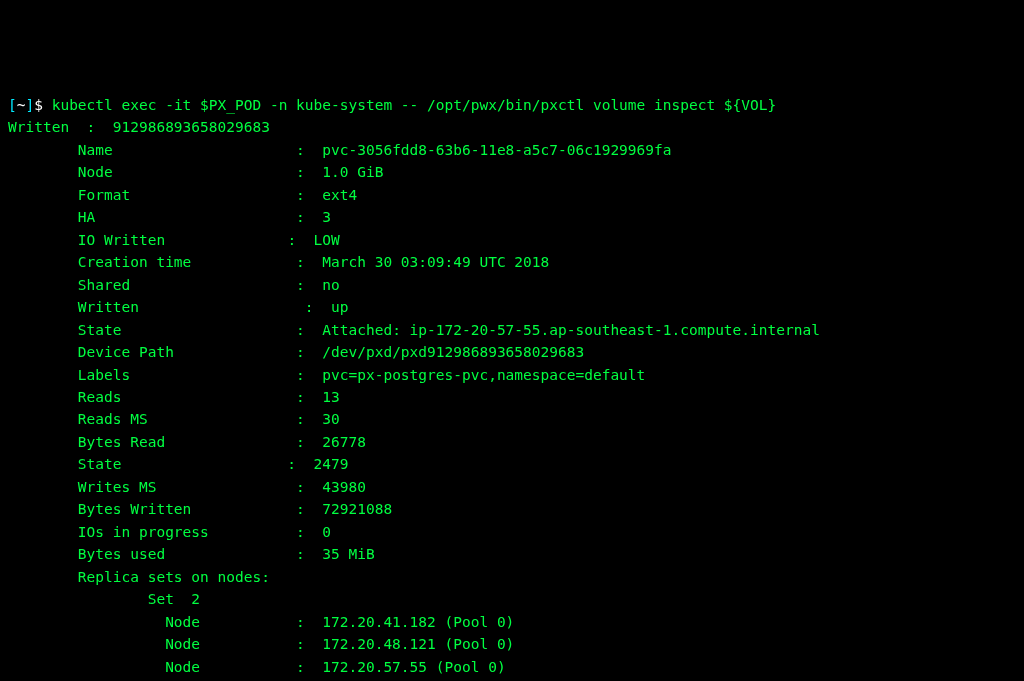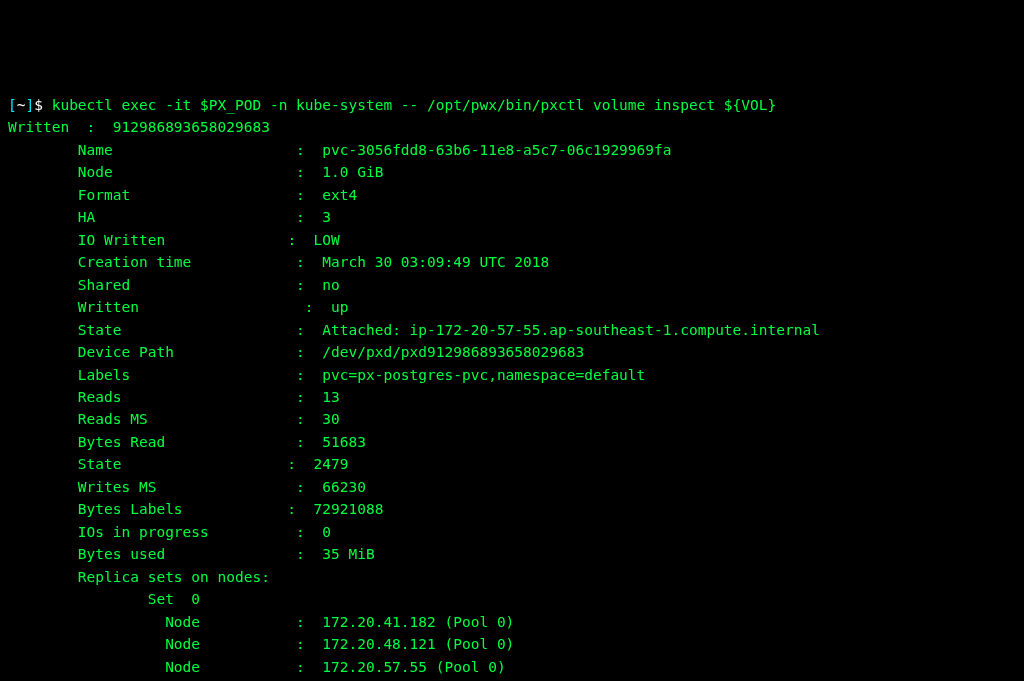--- a/index.html
+++ b/index.html
@@ -32,28 +32,28 @@
 <span>        <span class="green">HA</span><span class="green">                      </span><span class="green"> :  </span><span class="green">3</span></span>
 <span>        <span class="green">IO Written</span><span class="green">             </span><span class="green"> :  </span><span class="green">LOW</span></span>
 <span>        <span class="green">Creation time</span><span class="green">           </span><span class="green"> :  </span><span class="green">March 30 03:09:49 UTC 2018</span></span>
 <span>        <span class="green">Shared</span><span class="green">                  </span><span class="green"> :  </span><span class="green">no</span></span>
 <span>        <span class="green">Written</span><span class="green">                  </span><span class="green"> :  </span><span class="green">up</span></span>
 <span>        <span class="green">State</span><span class="green">                   </span><span class="green"> :  </span><span class="green">Attached: ip-172-20-57-55.ap-southeast-1.compute.internal</span></span>
 <span>        <span class="green">Device Path</span><span class="green">             </span><span class="green"> :  </span><span class="green">/dev/pxd/pxd912986893658029683</span></span>
 <span>        <span class="green">Labels</span><span class="green">                  </span><span class="green"> :  </span><span class="green">pvc=px-postgres-pvc,namespace=default</span></span>
 <span>        <span class="green">Reads</span><span class="green">                   </span><span class="green"> :  </span><span class="green">13</span></span>
 <span>        <span class="green">Reads MS</span><span class="green">                </span><span class="green"> :  </span><span class="green">30</span></span>
-<span>        <span class="green">Bytes Read</span><span class="green">              </span><span class="green"> :  </span><span class="green">51683</span></span>
+<span>        <span class="green">Bytes Read</span><span class="green">              </span><span class="green"> :  </span><span class="green">26778</span></span>
 <span>        <span class="green">State</span><span class="green">                  </span><span class="green"> :  </span><span class="green">2479</span></span>
-<span>        <span class="green">Writes MS</span><span class="green">               </span><span class="green"> :  </span><span class="green">66230</span></span>
-<span>        <span class="green">Bytes Labels</span><span class="green">           </span><span class="green"> :  </span><span class="green">72921088</span></span>
+<span>        <span class="green">Writes MS</span><span class="green">               </span><span class="green"> :  </span><span class="green">43980</span></span>
+<span>        <span class="green">Bytes Written</span><span class="green">           </span><span class="green"> :  </span><span class="green">72921088</span></span>
 <span>        <span class="green">IOs in progress</span><span class="green">         </span><span class="green"> :  </span><span class="green">0</span></span>
 <span>        <span class="green">Bytes used</span><span class="green">              </span><span class="green"> :  </span><span class="green">35 MiB</span></span>
 <span class="green">        <span>Replica sets on nodes:</span></span>
-<span class="green">                <span>Set  0</span></span>
+<span class="green">                <span>Set  2</span></span>
 <span class="green">                  <span>Node</span>           :  <span>172.20.41.182 (Pool 0)</span></span>
 <span class="green">                  <span>Node</span>           :  <span>172.20.48.121 (Pool 0)</span></span>
 <span class="green">                  <span>Node</span>           :  <span>172.20.57.55 (Pool 0)</span></span>
 
 </div>
 
 
 
 
 </body></html>

